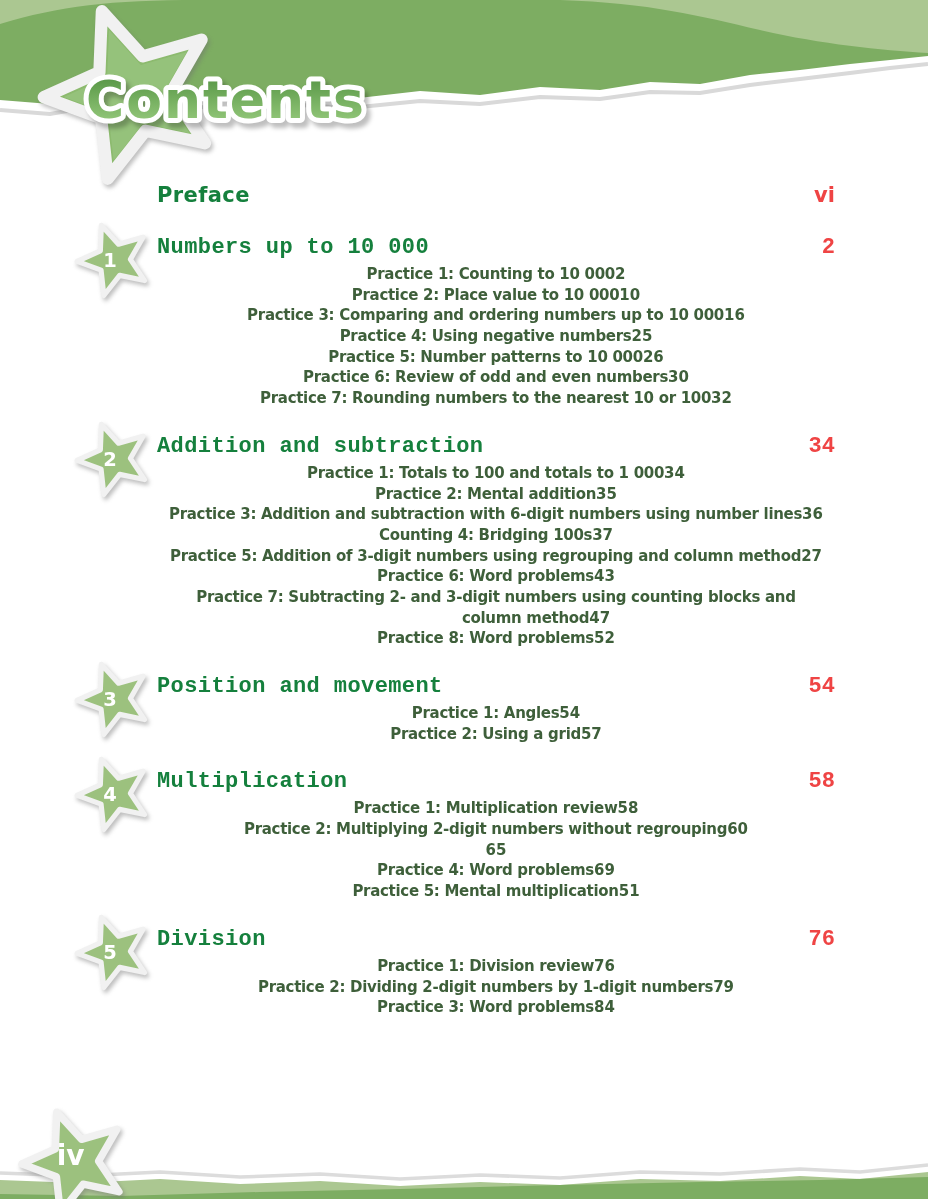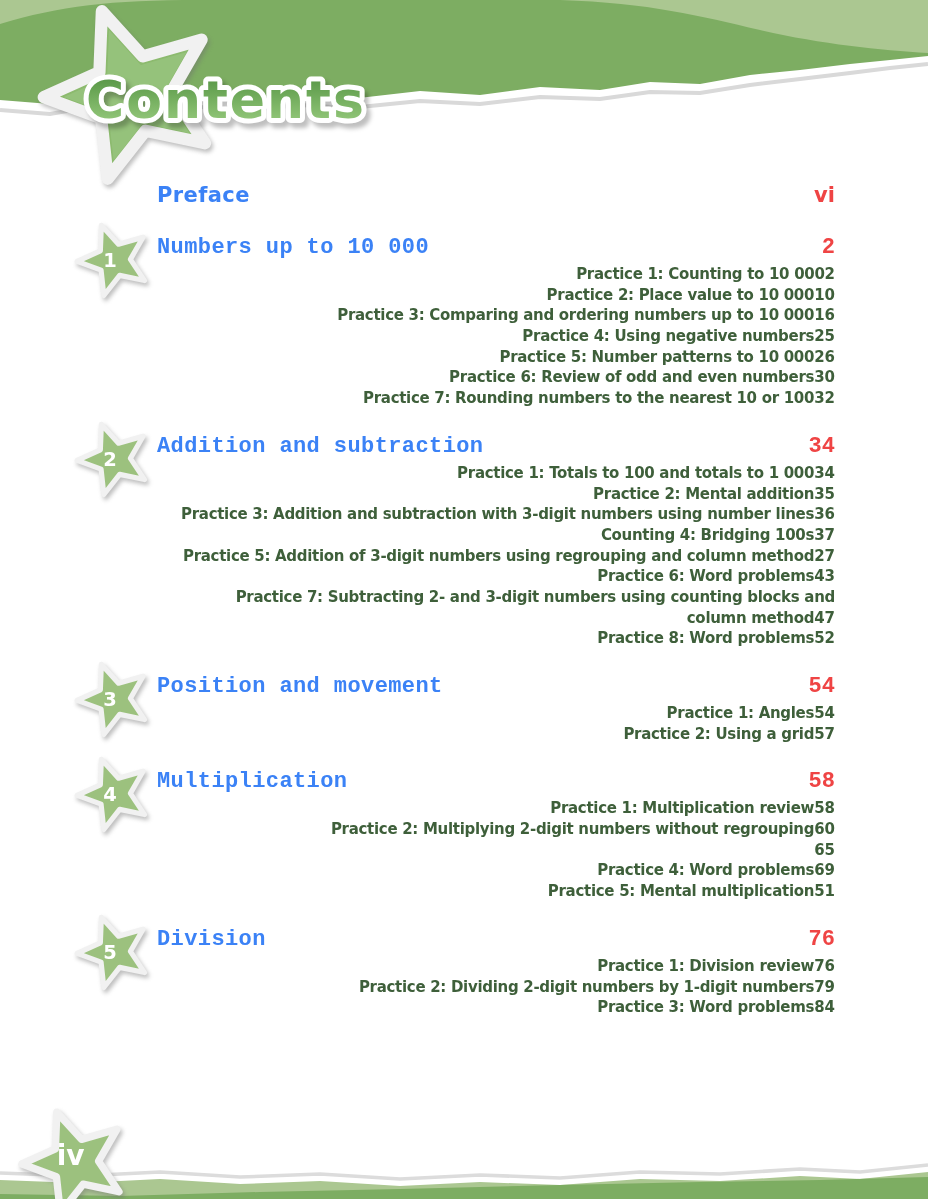--- a/index.html
+++ b/index.html
@@ -12,23 +12,23 @@
   .art{position:absolute;left:0;}
   #header-art{top:0;}
   #footer-art{bottom:0;}
   #big-star{position:absolute;left:34px;top:-4px;z-index:2;}
   #contents-title-svg{position:absolute;left:66px;top:48px;z-index:3;}
   #footer-star{position:absolute;left:16px;top:1103px;z-index:3;}
 
   
   #toc{position:absolute;left:157px;top:183px;width:678px;z-index:4;}
   .hrow{display:flex;justify-content:space-between;align-items:baseline;height:28px;}
-  .htitle{font-size:22px;font-weight:bold;color:#3b82f6;letter-spacing:.4px;white-space:nowrap;}
+  .htitle{font-size:22px;font-weight:bold;color:#15803d;letter-spacing:.4px;white-space:nowrap;}
   .hpage{font-size:22px;font-weight:bold;color:#ef4444;}
-  .irow{display:flex;justify-content:flex-end;align-items:baseline;height:20.7px;}
+  .irow{display:flex;justify-content:center;align-items:baseline;height:20.7px;}
   .ilabel{font-size:15px;font-weight:bold;color:#3e5f3a;letter-spacing:-.3px;white-space:nowrap;}
   .ilabel.cont{padding-left:80px;}
   .ipage{font-size:15px;font-weight:bold;color:#3e5f3a;}
   .chapter{position:relative;margin-top:24px;}
   .chapter .hrow{margin-bottom:2px;font-family:Liberation Mono, monospace;}
   .badge{position:absolute;left:-84px;top:-16px;width:82px;height:82px;}
   .badge svg, #big-star svg, #footer-star svg{filter:drop-shadow(2px 3px 2px rgba(110,110,110,.45));}
   #preface-row .htitle,#preface-row .hpage{font-size:21px;}
 </style>
 </head>
@@ -115,21 +115,21 @@
     </div>
     <div class="irow">
       <span class="ilabel">Practice 1: Totals to 100 and totals to 1 000</span>
       <span class="ipage">34</span>
         </div>
         <div class="irow">
       <span class="ilabel">Practice 2: Mental addition</span>
       <span class="ipage">35</span>
         </div>
         <div class="irow">
-      <span class="ilabel">Practice 3: Addition and subtraction with 3-digit numbers using number lines</span>
+      <span class="ilabel">Practice 3: Addition and subtraction with 6-digit numbers using number lines</span>
       <span class="ipage">36</span>
         </div>
         <div class="irow">
       <span class="ilabel">Counting 4: Bridging 100s</span>
       <span class="ipage">37</span>
         </div>
         <div class="irow">
       <span class="ilabel">Practice 5: Addition of 3-digit numbers using regrouping and column method</span>
       <span class="ipage">27</span>
         </div>

